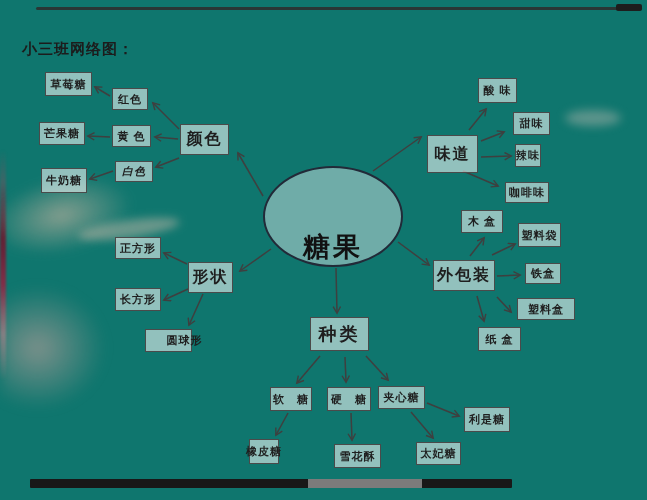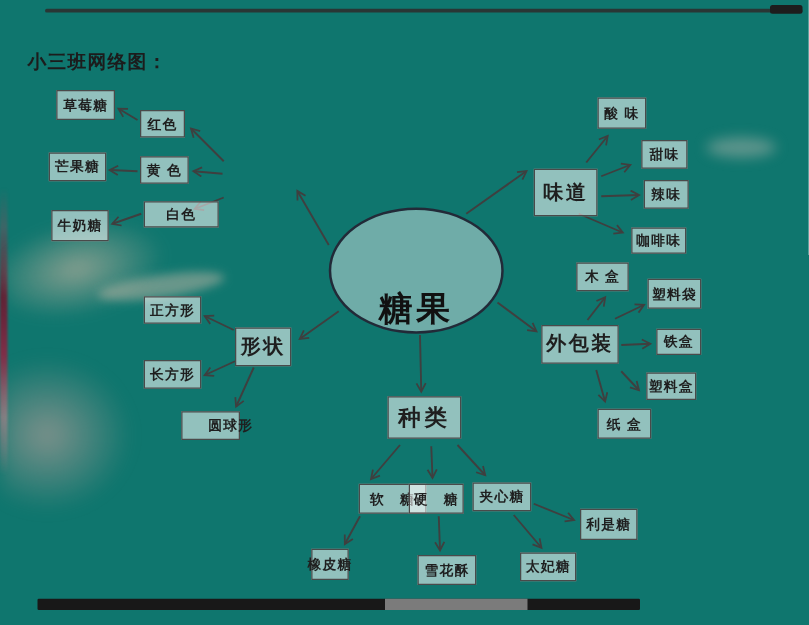--- a/index.html
+++ b/index.html
@@ -119,47 +119,48 @@
     <line x1="497" y1="297" x2="511" y2="312" marker-end="url(#arw)"></line>
     <line x1="477" y1="296" x2="484" y2="321" marker-end="url(#arw)"></line>
   </svg>
 
   <div class="title">小三班网络图：</div>
 
   <div class="ellipse">
     <span>糖果</span>
   </div>
 
+  <div class="node b-md" style="left:180px;top:124px;width:49px;height:31px;">颜色</div>
   <div class="node" style="left:112px;top:88px;width:36px;height:22px;">红色</div>
   <div class="node" style="left:112px;top:125px;width:39px;height:22px;">黄 色</div>
-  <div class="node" style="left:115px;top:161px;width:60px;height:21px;">白色</div>
+  <div class="node" style="left:115px;top:161px;width:38px;height:21px;font-style:italic;">白色</div>
   <div class="node" style="left:45px;top:72px;width:47px;height:24px;">草莓糖</div>
   <div class="node" style="left:39px;top:122px;width:46px;height:23px;">芒果糖</div>
   <div class="node" style="left:41px;top:168px;width:46px;height:25px;">牛奶糖</div>
 
   <div class="node b-md" style="left:427px;top:135px;width:51px;height:38px;">味道</div>
   <div class="node" style="left:478px;top:78px;width:39px;height:25px;text-align:right;">酸 味</div>
   <div class="node" style="left:513px;top:112px;width:37px;height:23px;">甜味</div>
-  <div class="node" style="left:515px;top:144px;width:36px;height:23px;">辣味</div>
+  <div class="node" style="left:515px;top:144px;width:26px;height:23px;">辣味</div>
   <div class="node" style="left:505px;top:182px;width:44px;height:21px;">咖啡味</div>
 
   <div class="node b-md" style="left:433px;top:260px;width:62px;height:31px;">外包装</div>
   <div class="node" style="left:461px;top:210px;width:42px;height:23px;">木 盒</div>
   <div class="node" style="left:518px;top:223px;width:43px;height:24px;">塑料袋</div>
   <div class="node" style="left:525px;top:263px;width:36px;height:21px;">铁盒</div>
-  <div class="node" style="left:517px;top:298px;width:40px;height:22px;">塑料盒</div>
+  <div class="node" style="left:517px;top:298px;width:58px;height:22px;">塑料盒</div>
   <div class="node" style="left:478px;top:327px;width:43px;height:24px;">纸 盒</div>
 
   <div class="node b-md" style="left:188px;top:262px;width:45px;height:31px;">形状</div>
   <div class="node" style="left:115px;top:237px;width:46px;height:22px;">正方形</div>
   <div class="node" style="left:115px;top:288px;width:46px;height:23px;">长方形</div>
   <div class="node" style="left:145px;top:329px;width:47px;height:23px;padding-left:32px;">圆球形</div>
 
   <div class="node b-lg" style="left:310px;top:317px;width:59px;height:34px;">种类</div>
-  <div class="node" style="left:287px;top:387px;width:54px;height:24px;">软　糖</div>
+  <div class="node" style="left:270px;top:387px;width:42px;height:24px;">软　糖</div>
   <div class="node" style="left:327px;top:387px;width:44px;height:24px;">硬　糖</div>
   <div class="node" style="left:378px;top:386px;width:47px;height:23px;">夹心糖</div>
   <div class="node" style="left:464px;top:407px;width:46px;height:25px;">利是糖</div>
   <div class="node" style="left:249px;top:439px;width:30px;height:25px;">橡皮糖</div>
   <div class="node" style="left:334px;top:444px;width:47px;height:24px;">雪花酥</div>
   <div class="node" style="left:416px;top:442px;width:45px;height:23px;">太妃糖</div>
 
 </div>
 
 </body></html>

